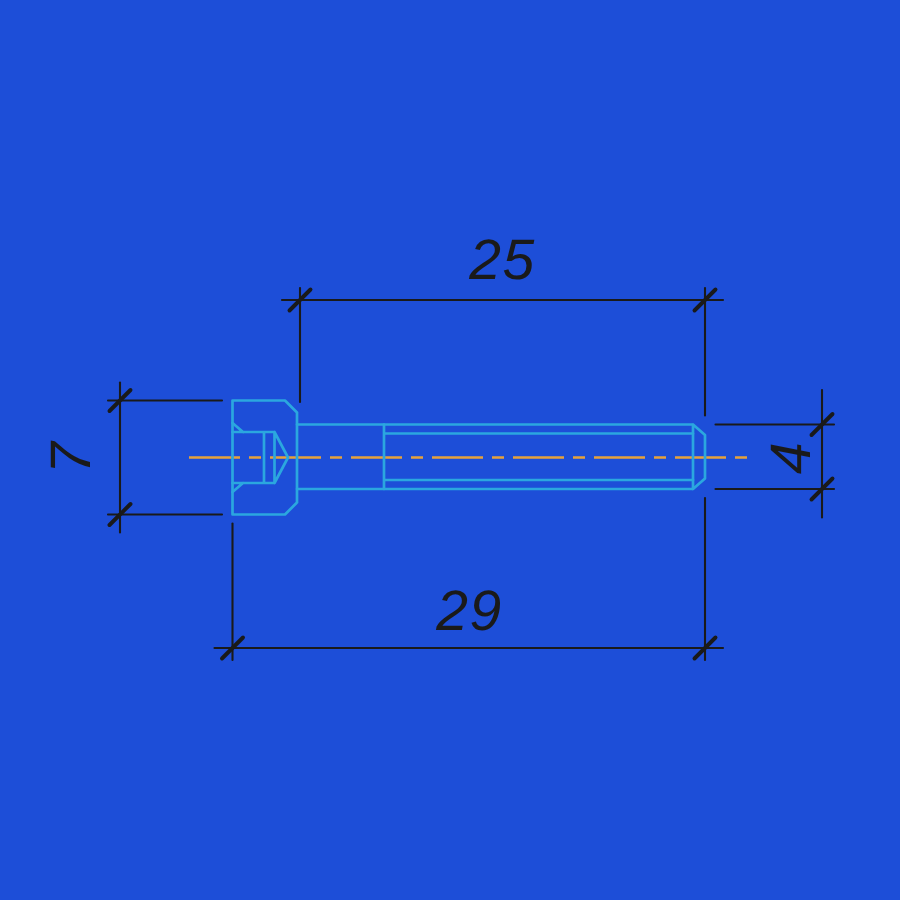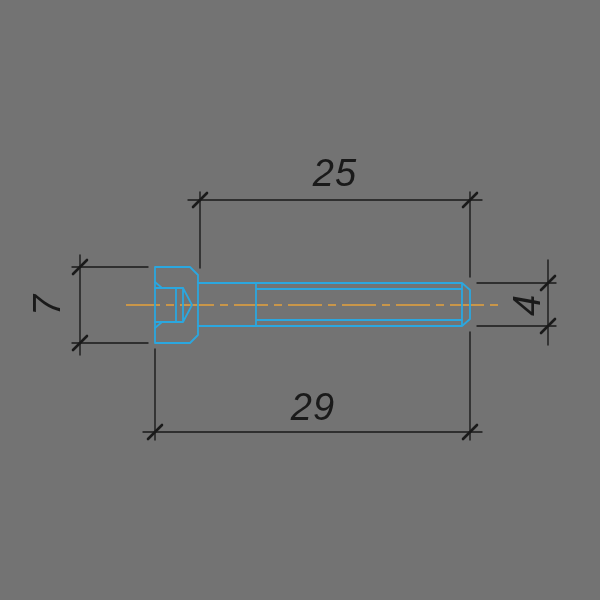--- a/index.html
+++ b/index.html
@@ -4,21 +4,21 @@
 <style>
   html, body {
     margin: 0;
     padding: 0;
     background: #ffffff;
   }
   .canvas-wrap {
     position: relative;
     width: 600px;
     height: 600px;
-    background: #737373;
+    background: #1d4ed8;
     overflow: hidden;
   }
   svg {
     display: block;
   }
   .dim-text {
     font: italic 38px "Liberation Sans", sans-serif;
     letter-spacing: 1px;
   }
 </style>

